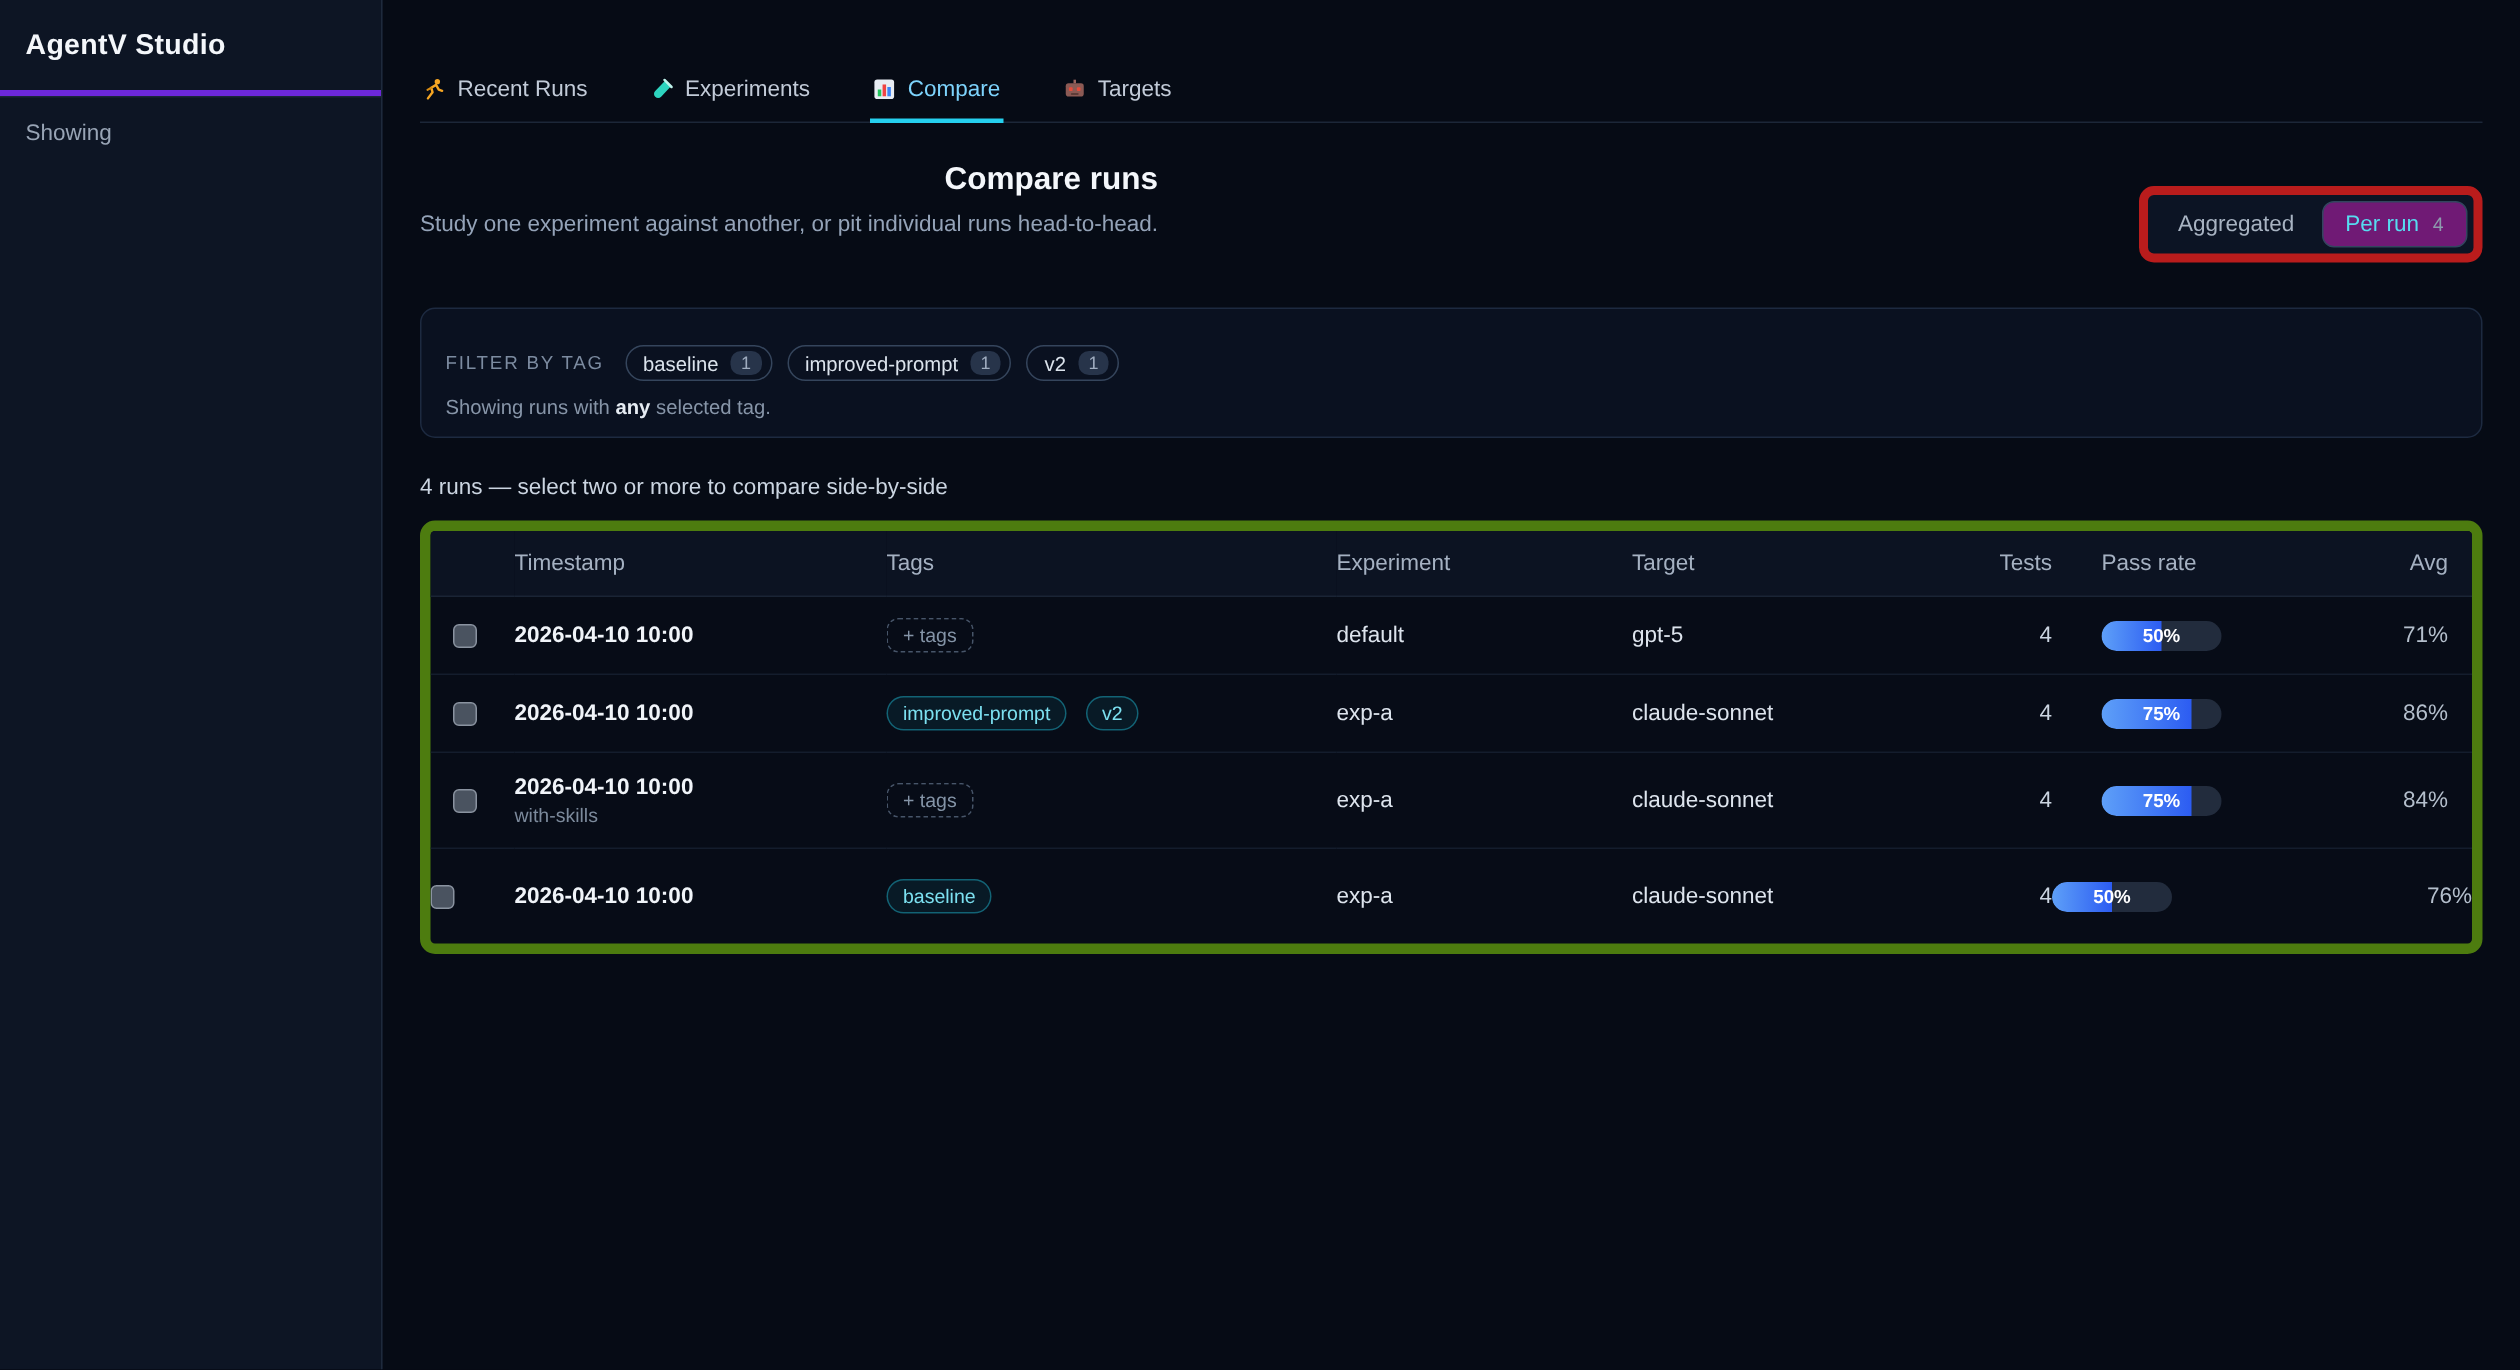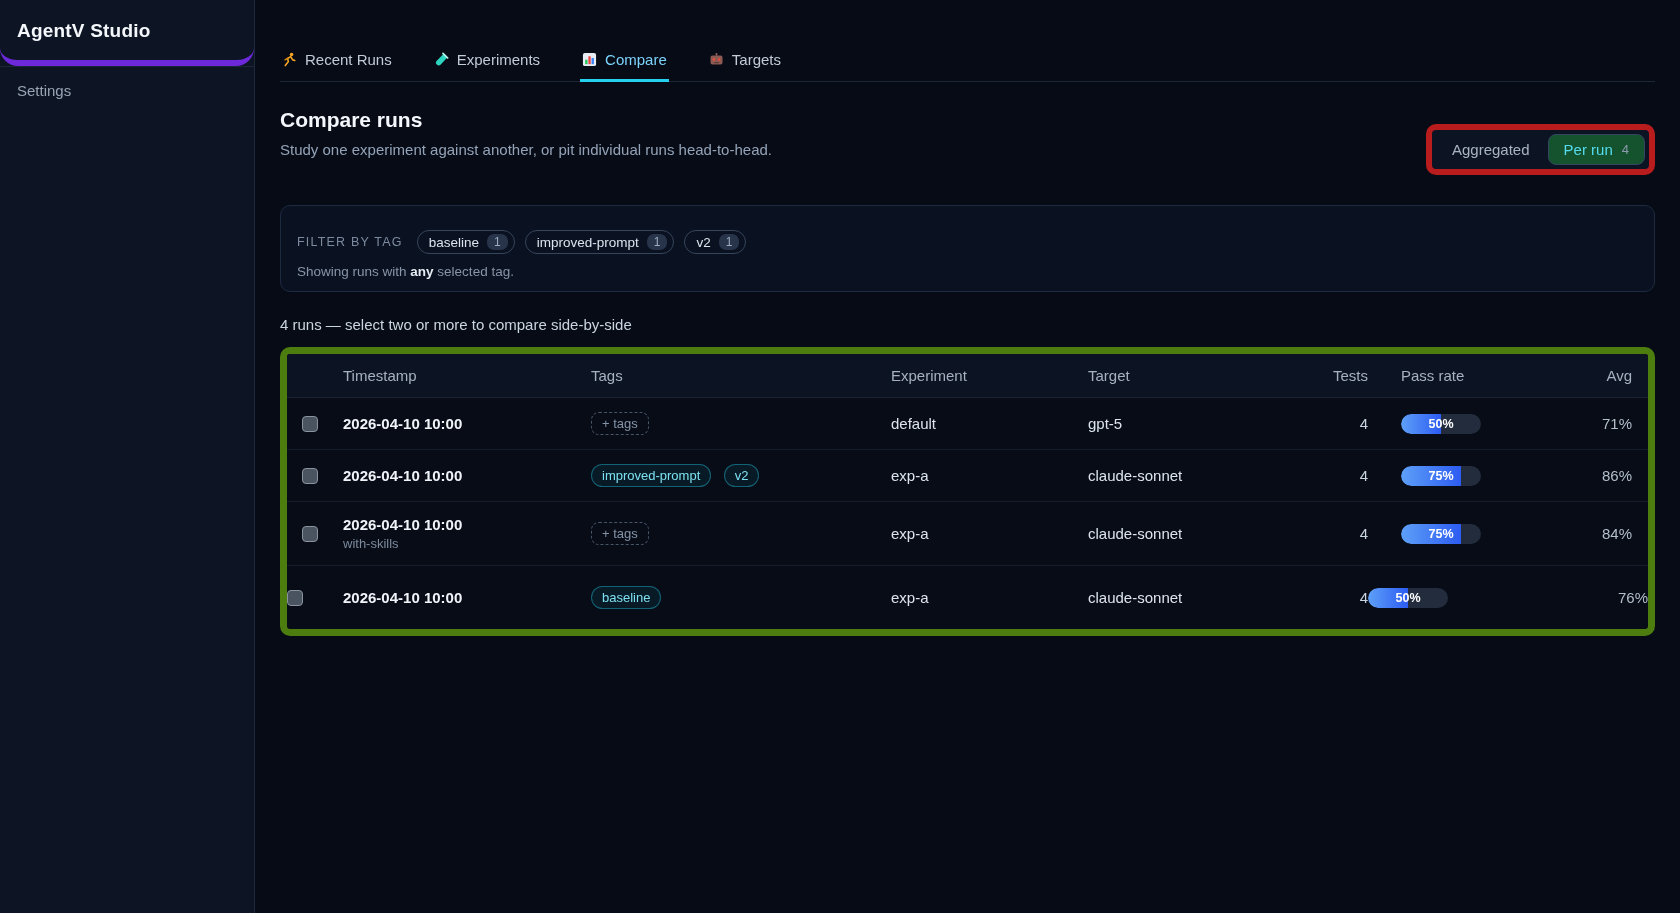--- a/index.html
+++ b/index.html
@@ -12,22 +12,21 @@
   }
   
   .sidebar {
     width:255px; min-width:255px; height:100%;
     background:#0d1524;
     border-right:1px solid #1e2a3c;
     display:flex; flex-direction:column;
   }
   .sidebar-header {
     padding:20px 17px 18px 17px;
-    border-bottom:6px solid #6d28d9;
-    border-radius:18px;
+    border-bottom:4px solid #6d28d9;
   }
   .app-title { font-size:19px; font-weight:700; color:#f4f7fb; letter-spacing:.2px; }
   .sidebar-body { padding:16px 17px; flex:1 1 auto; }
   .runs-label {
     font-size:12px; color:#5f6e82; letter-spacing:1.6px; font-weight:600;
     margin-bottom:14px;
   }
   .run-item {
     font-size:15px; color:#c9d3df; padding:8px 0; cursor:pointer;
     white-space:nowrap;
@@ -59,34 +58,34 @@
   }
   .tab {
     display:flex; align-items:center; gap:8px;
     font-size:15px; color:#c2cbd8; padding:6px 2px 11px 2px;
     cursor:pointer; border-bottom:3px solid transparent; margin-bottom:-1px;
   }
   .tab.active { color:#7dd3fc; border-bottom-color:#25d0ee; }
   .tab svg { width:15px; height:15px; display:block; }
 
   
-  .section-row { margin-top:26px; display:flex; justify-content:space-between; align-items:flex-start; }
+  .section-row { margin-top:26px; display:flex; justify-content:space-between; align-items:flex-start;text-align:right; }
   .section-title { font-size:21px; font-weight:700; color:#f4f7fb; }
   .section-desc { margin-top:9px; font-size:15px; color:#94a3b8; }
   .seg-control {
     display:flex; align-items:center; gap:2px;
     background:#0c1424; border:6px solid #b91c1c; border-radius:10px;
     padding:4px; margin-top:16px;
   }
   .seg {
     font-size:15px; color:#a8b3c2; padding:6px 15px; border-radius:8px;
     cursor:pointer; display:flex; align-items:center; gap:9px;
     border:1px solid transparent; white-space:nowrap;
   }
-  .seg.active { background:#14532d; border-color:#33455f; color:#56dcf0; }
+  .seg.active { background:#701a75; border-color:#33455f; color:#56dcf0; }
   .seg .seg-count { font-size:13px; color:#8d9aad; }
 
   
   .filter-card {
     margin-top:30px;
     background:#0a1120; border:1px solid #1d2a40; border-radius:10px;
     padding:24px 16px 12px 16px;
   }
   .filter-row { display:flex; align-items:center; gap:10px; }
   .filter-label { font-size:12.5px; color:#7c8ba0; letter-spacing:1.2px; margin-right:4px; }
@@ -161,21 +160,21 @@
   }
 </style>
 </head>
 <body>
 
 <aside class="sidebar">
   <div class="sidebar-header">
     <div class="app-title">AgentV Studio</div>
   </div>
   <div class="sidebar-footer">
-    <div class="settings-link">Settings</div>
+    <div class="settings-link">Showing</div>
   </div>
 </aside>
 
 <main class="main">
 
 
   <nav class="tabs">
     <div class="tab">
       <svg viewBox="0 0 16 16">
         <circle cx="10.2" cy="2.6" r="1.9" fill="#f6a623"></circle>

